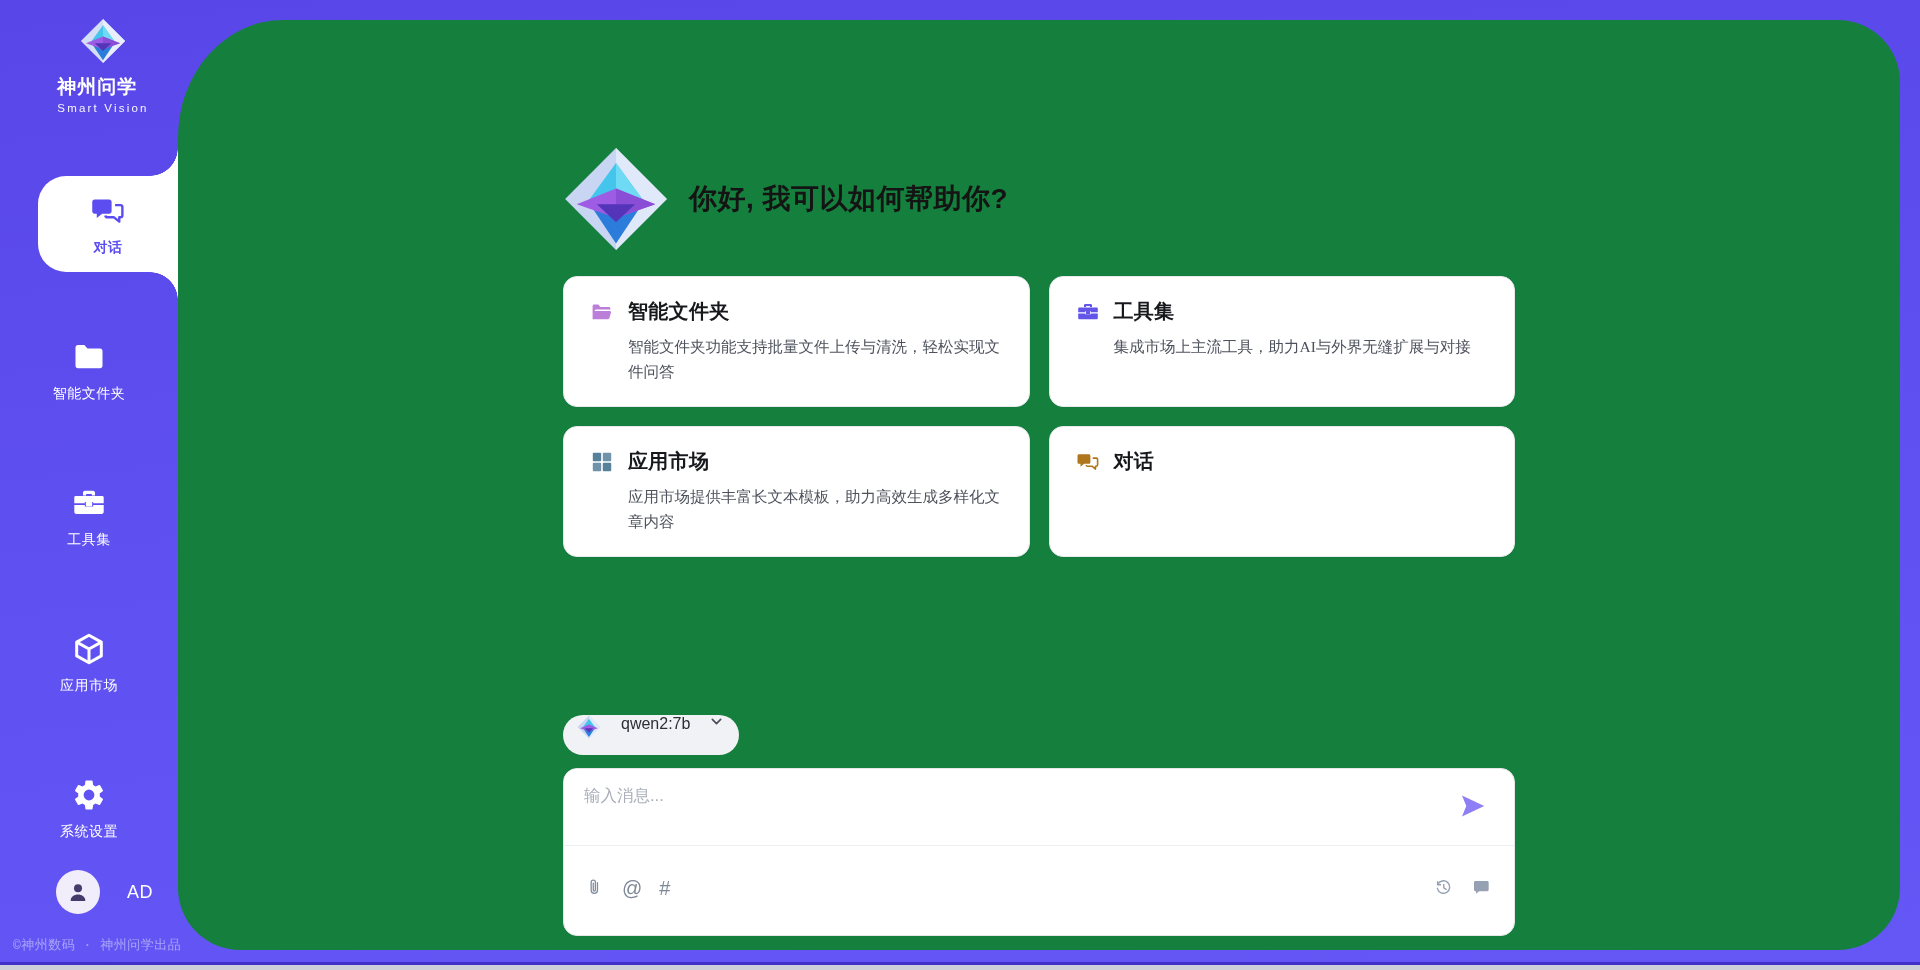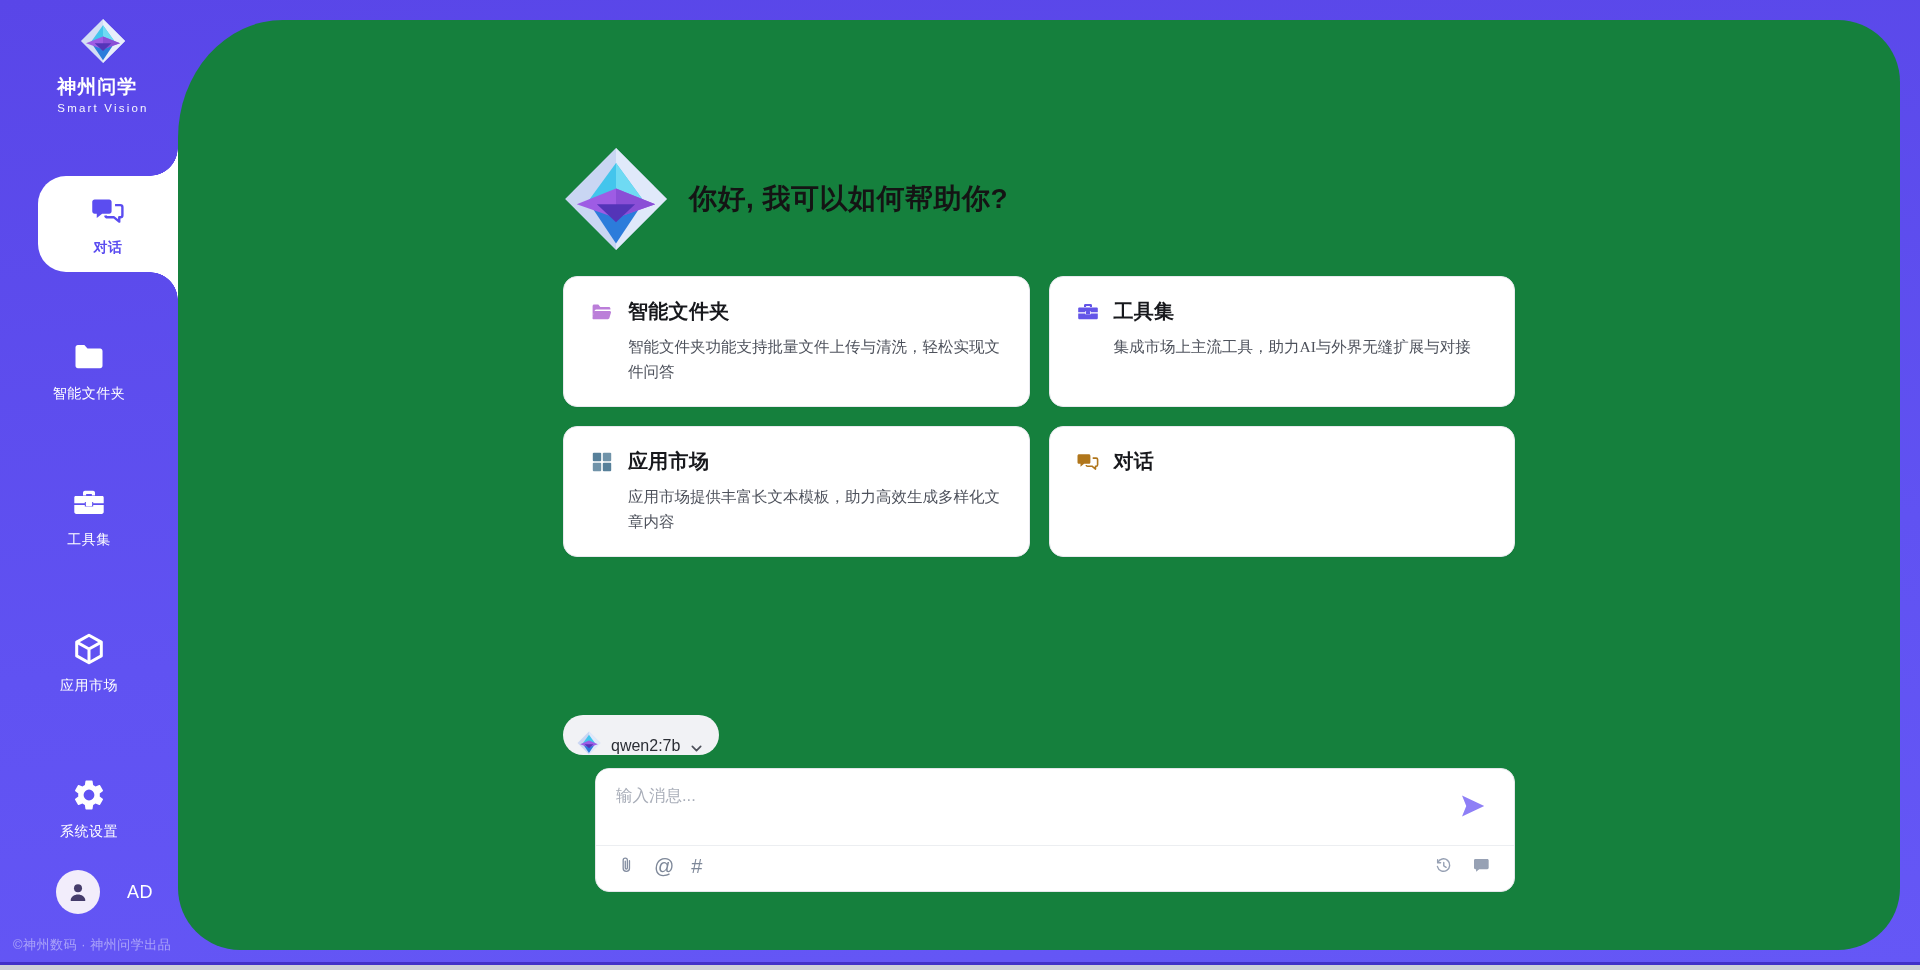--- a/index.html
+++ b/index.html
@@ -36,21 +36,21 @@
     background:radial-gradient(circle at 0 0, rgba(255,255,255,0) 27.5px, #fff 28px); }
   .nav-item.active::after { bottom:-28px;
     background:radial-gradient(circle at 0 100%, rgba(255,255,255,0) 27.5px, #fff 28px); }
 
   .user-row { margin-top:auto; display:flex; align-items:center; gap:27px; padding-left:56px; }
   .avatar { width:44px; height:44px; border-radius:50%; background:#f2edfb;
     display:flex; align-items:center; justify-content:center; }
   .avatar svg { width:26px; height:26px; }
   .user-name { color:#fff; font-size:18px; font-weight:500; letter-spacing:.5px; }
   .side-footer { margin:22px 0 16px 13px; font-size:13px; color:rgba(255,255,255,.45);
-    letter-spacing:.5px; white-space:nowrap; }
+    letter-spacing:.5px; white-space:nowrap;font-family:Liberation Mono, monospace; }
 
   
   .panel { position:absolute; left:178px; top:20px; right:20px; bottom:20px;
     background:#15803d; border-radius:105px 62px 62px 62px / 118px 62px 62px 62px; z-index:1; }
   .content { width:952px; margin:0 auto; display:flex; flex-direction:column; height:100%; }
 
   .hero { margin-top:126px; display:flex; align-items:center; gap:20px; }
   .hero .logo svg { width:106px; height:106px; }
   .hero-title { font-size:28px; font-weight:800; color:#141414; letter-spacing:.5px; }
 
@@ -61,28 +61,28 @@
   .card-icon { width:24px; height:24px; display:flex; align-items:center; justify-content:center; }
   .card-icon svg { width:24px; height:24px; }
   .ci-folder { color:#bb7ed9; }
   .ci-toolbox { color:#6355e8; }
   .ci-grid { color:#57809a; }
   .ci-chat { color:#b0761b; }
   .card-title { font-size:20px; font-weight:700; color:#17181c; letter-spacing:.3px; }
   .card-desc { margin:9px 0 0 38px; font-size:15.5px; line-height:1.62; color:#4e525c;font-family:Liberation Serif, serif; }
 
   .model-pill { margin-top:158px; align-self:flex-start; height:40px; border-radius:20px;
-    background:#f1f2f5; display:flex; align-items:flex-end; gap:10px; padding:0 16px 0 14px;
+    background:#f1f2f5; display:flex; align-items:flex-start; gap:20px; padding:0 16px 0 14px;
     cursor:pointer; }
   .model-pill .logo svg { width:24px; height:24px; }
   .model-name { font-size:16px; color:#2b2e35; }
   .chevron svg { width:13px; height:13px; display:block; }
 
-  .composer { margin-top:13px; border:1px solid #e4e6ea; border-radius:14px; height:124px;
-    display:flex; flex-direction:column; overflow:hidden; background:#fff;margin-left:32px; }
+  .composer { margin-top:13px; border:1px solid #e4e6ea; border-radius:14px; height:168px;
+    display:flex; flex-direction:column; overflow:hidden; background:#fff; }
   .composer-top { position:relative; height:77px; border-bottom:1px solid #eceef1; }
   .msg-input { width:calc(100% - 80px); height:100%; border:none; outline:none; resize:none;
     padding:16px 0 0 20px; font-size:16.5px; color:#333;
     font-family:"Liberation Sans","DejaVu Sans",sans-serif; }
   .msg-input::placeholder { color:#a9aeb9; }
   .send-btn { position:absolute; right:26px; top:22px; width:30px; height:30px; border:none;
     background:transparent; cursor:pointer; padding:0; }
   .send-btn svg { width:30px; height:30px; }
   .composer-bar { flex:1; display:flex; align-items:center; justify-content:space-between;
     padding:0 22px 6px 20px; }

